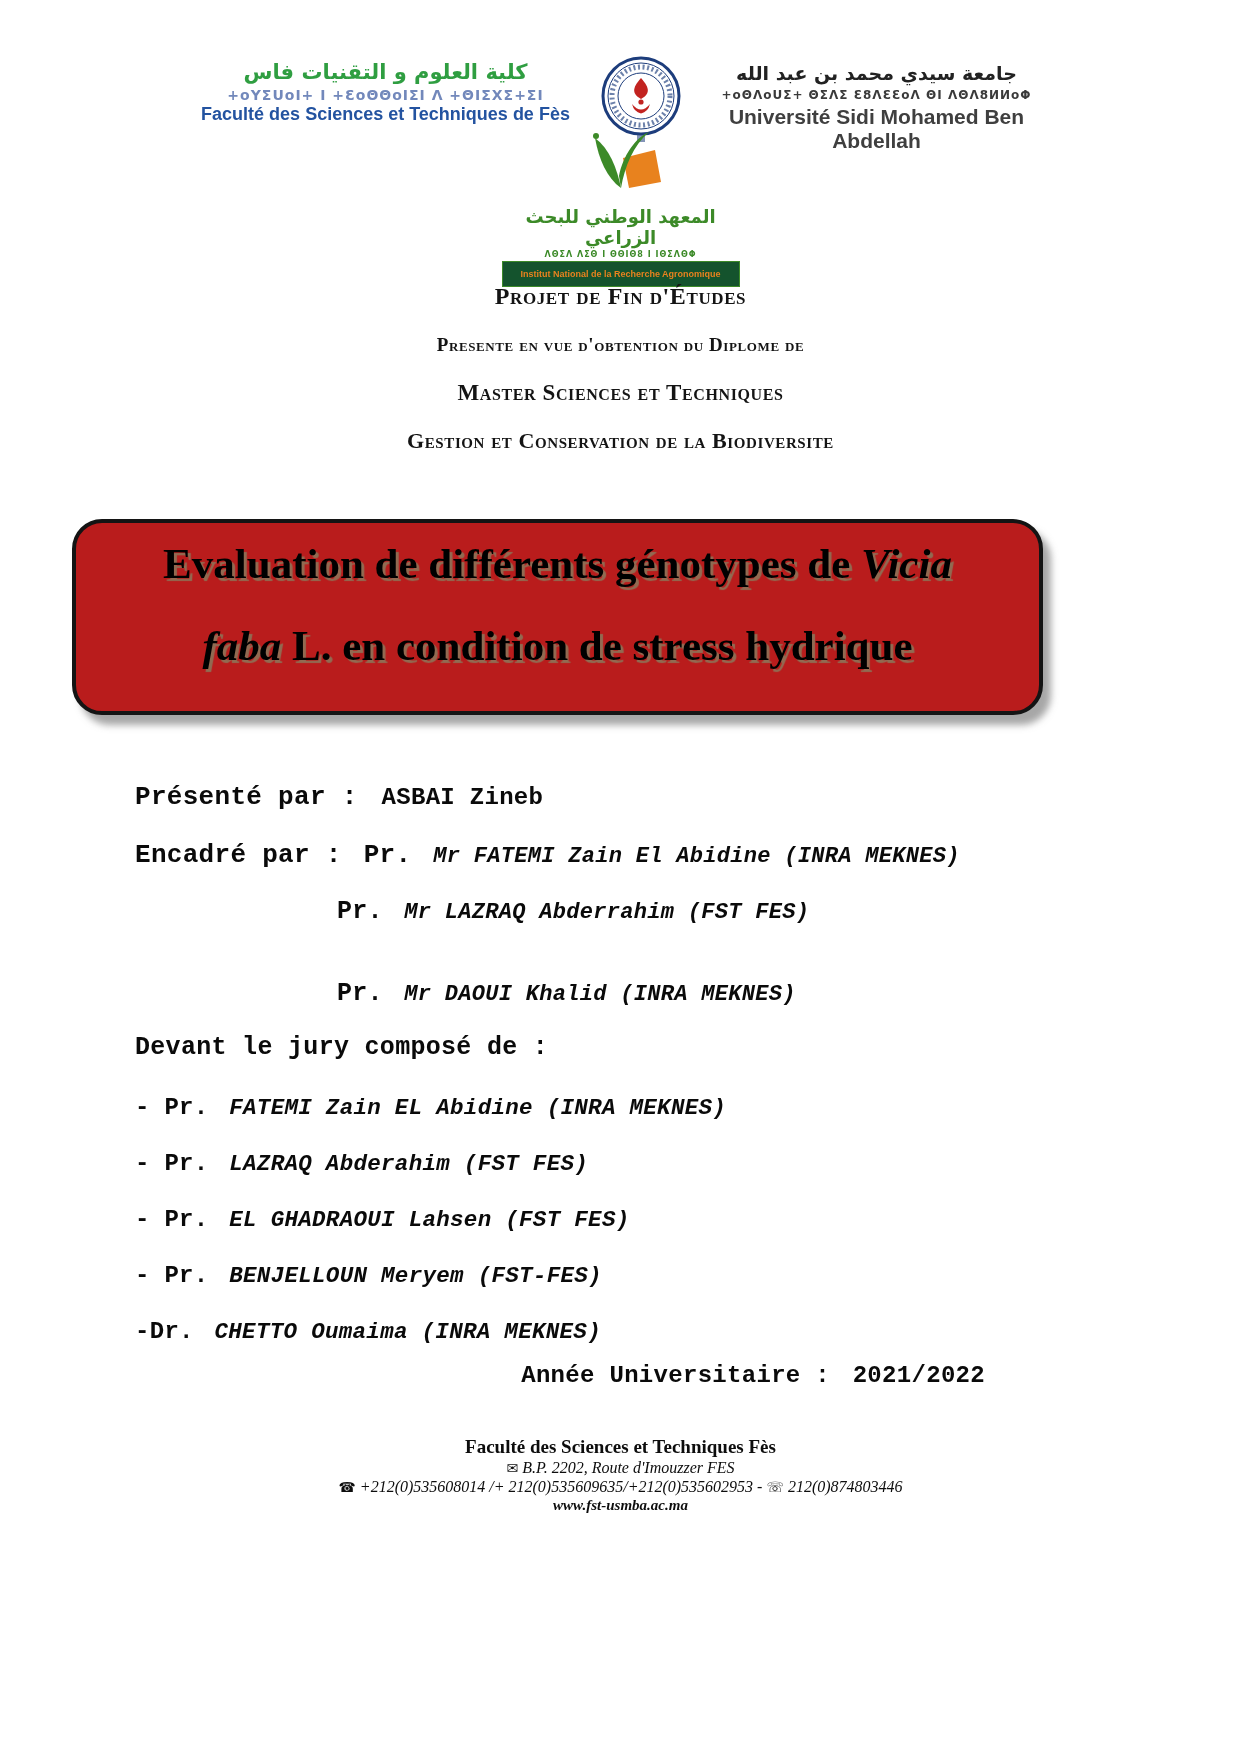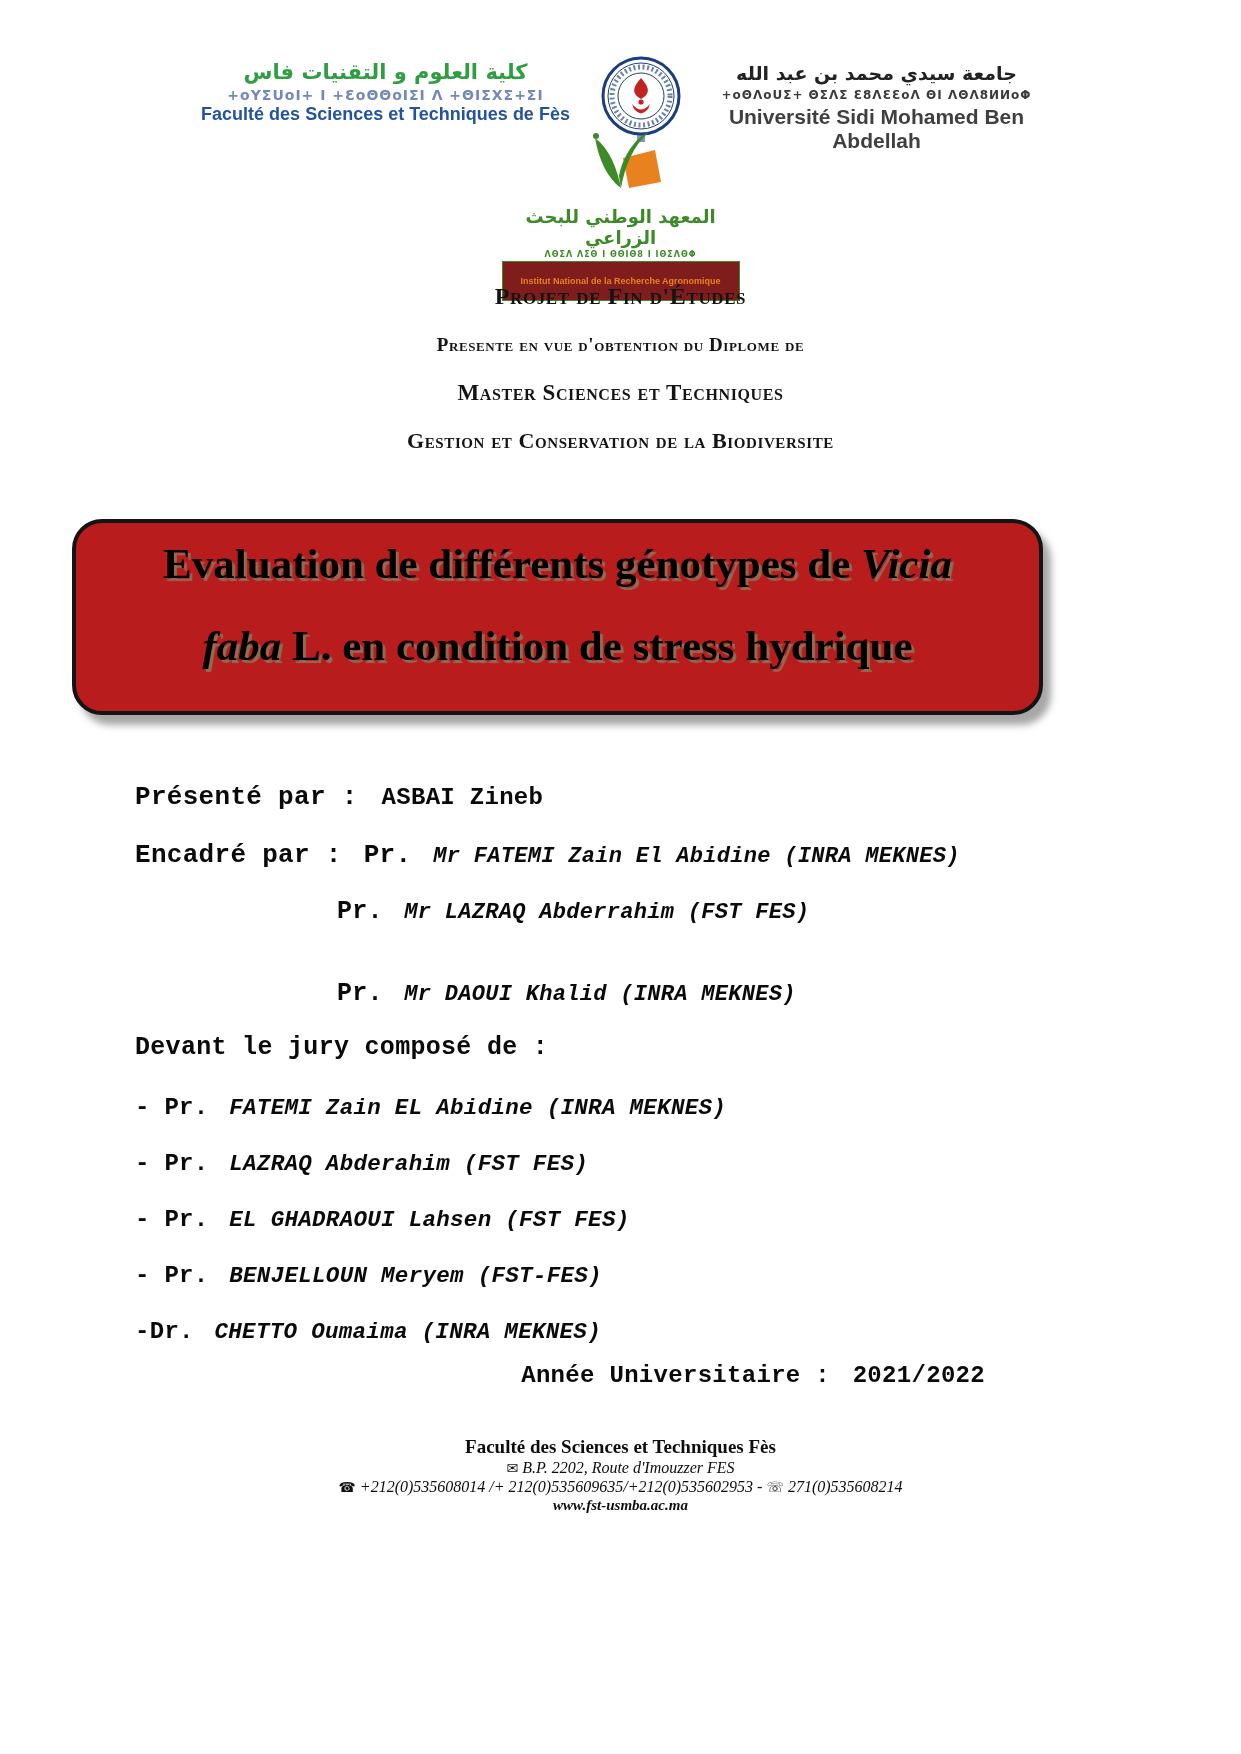--- a/index.html
+++ b/index.html
@@ -23,21 +23,21 @@
   .usmba{width:330px;padding-top:10px;}
   .usmba .ar{font-family:"DejaVu Sans",sans-serif;font-size:19px;font-weight:bold;color:#222;direction:rtl;}
   .usmba .tif{font-family:"DejaVu Sans",sans-serif;font-size:12px;font-weight:bold;color:#3a3a3a;letter-spacing:1px;margin-top:4px;}
   .usmba .fr{font-size:21px;font-weight:bold;color:#3f3f3f;margin-top:3px;}
   .seal-wrap{width:84px;}
 
   
   .inra{position:absolute;top:126px;left:50%;transform:translateX(-50%);width:238px;text-align:center;}
   .inra-ar{font-family:"DejaVu Sans",sans-serif;font-size:18px;font-weight:bold;color:var(--inra-green);direction:rtl;margin-top:-2px;}
   .inra-tif{font-family:"DejaVu Sans",sans-serif;font-size:8px;font-weight:bold;color:var(--inra-green);letter-spacing:1px;margin-top:2px;}
-  .inra-band{margin-top:2px;border:1px solid var(--inra-green);background:#7f1d1d;color:var(--inra-orange);font-size:9px;font-weight:bold;padding:14px 2px;}
+  .inra-band{margin-top:2px;border:1px solid var(--inra-green);background:#14532d;color:var(--inra-orange);font-size:9px;font-weight:bold;padding:7px 2px;}
 
   
   .sc{position:absolute;left:0;width:100%;text-align:center;font-family:"Liberation Serif",serif;font-weight:bold;font-variant:small-caps;color:#141414;letter-spacing:.6px;}
   .l1{top:283px;font-size:24px;}
   .l2{top:334px;font-size:19px;}
   .l3{top:380px;font-size:23px;}
   .l4{top:428px;font-size:22px;}
 
   
   .title-box{position:absolute;top:519px;left:72px;width:971px;height:196px;border:4px solid #141414;border-radius:30px;background:#b91c1c;box-shadow:8px 10px 7px rgba(95,95,95,.55);}
@@ -180,20 +180,20 @@
   <div class="footer">
     <div class="f1">Faculté des Sciences et Techniques Fès</div>
     <div class="f2">
       <span class="f-icon">✉</span>
       <span>B.P. 2202, Route d'Imouzzer FES</span>
     </div>
     <div class="f3">
       <span class="f-icon">☎</span>
       <span>+212(0)535608014 /+ 212(0)535609635/+212(0)535602953 -</span>
       <span class="f-icon">☏</span>
-      <span>271(0)535608214</span>
+      <span>212(0)874803446</span>
     </div>
     <div class="f4">
       <span>www.fst-usmba.ac.ma</span>
     </div>
   </div>
 
 </div>
 
 </body></html>

